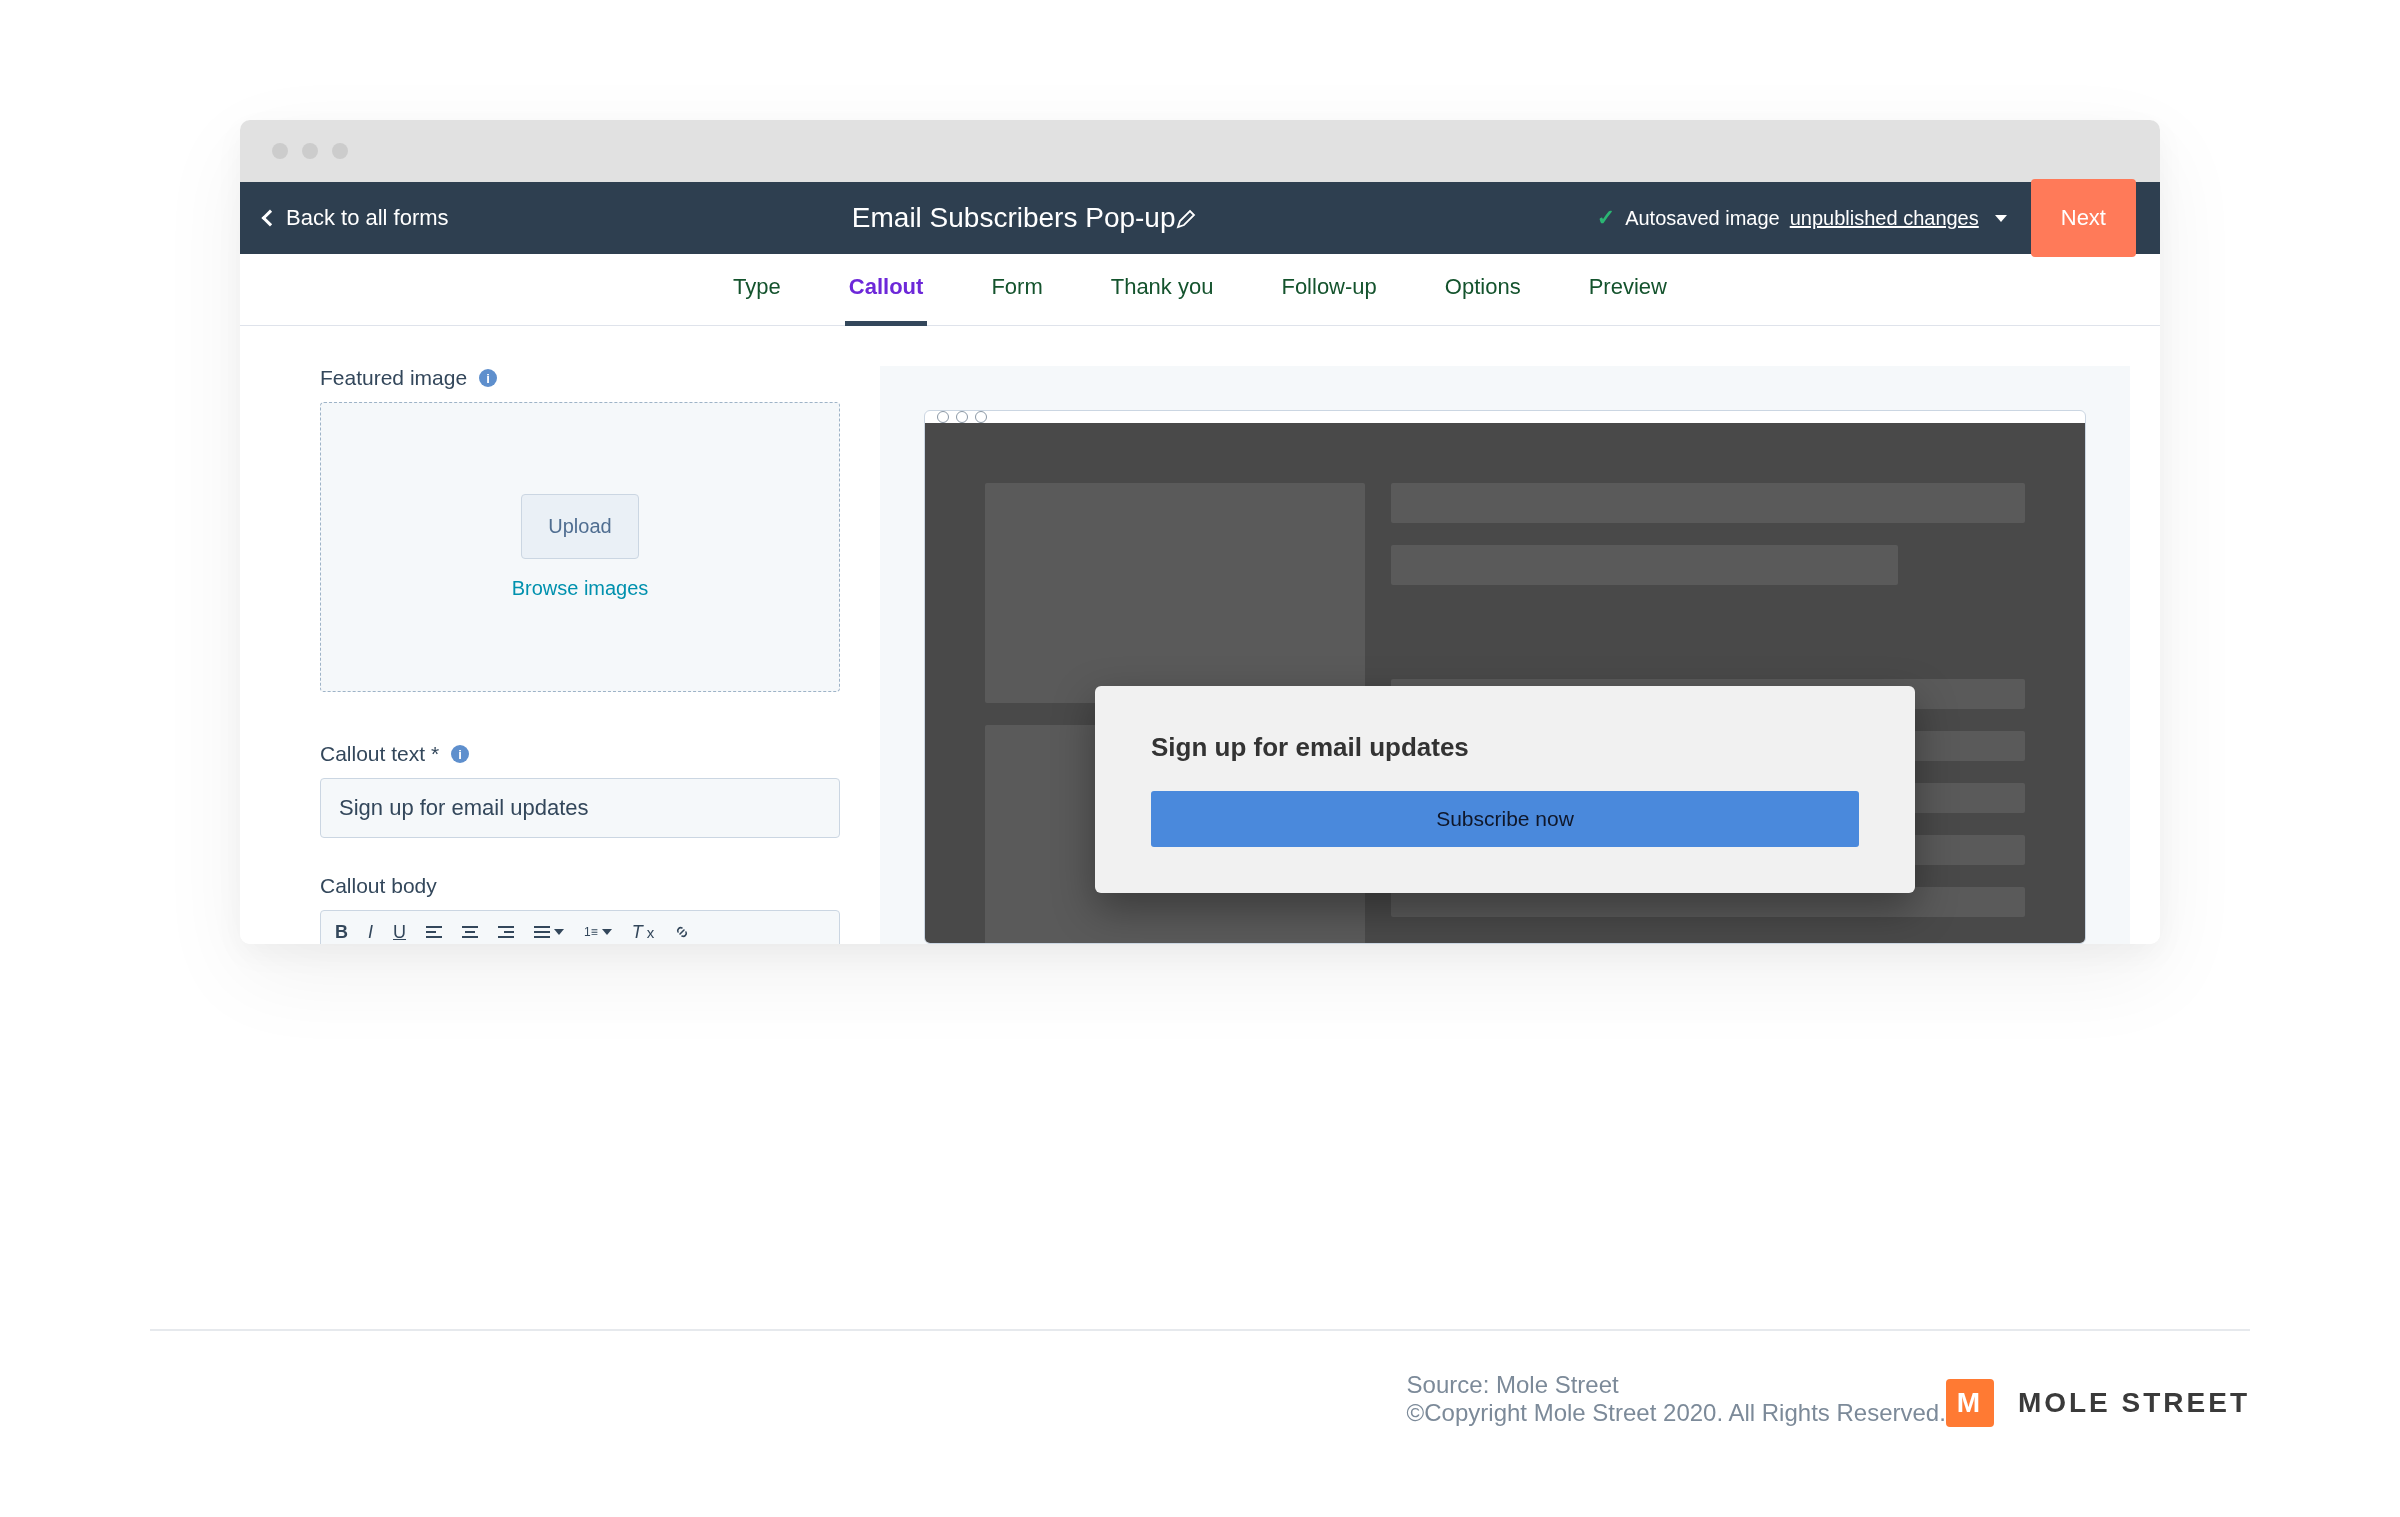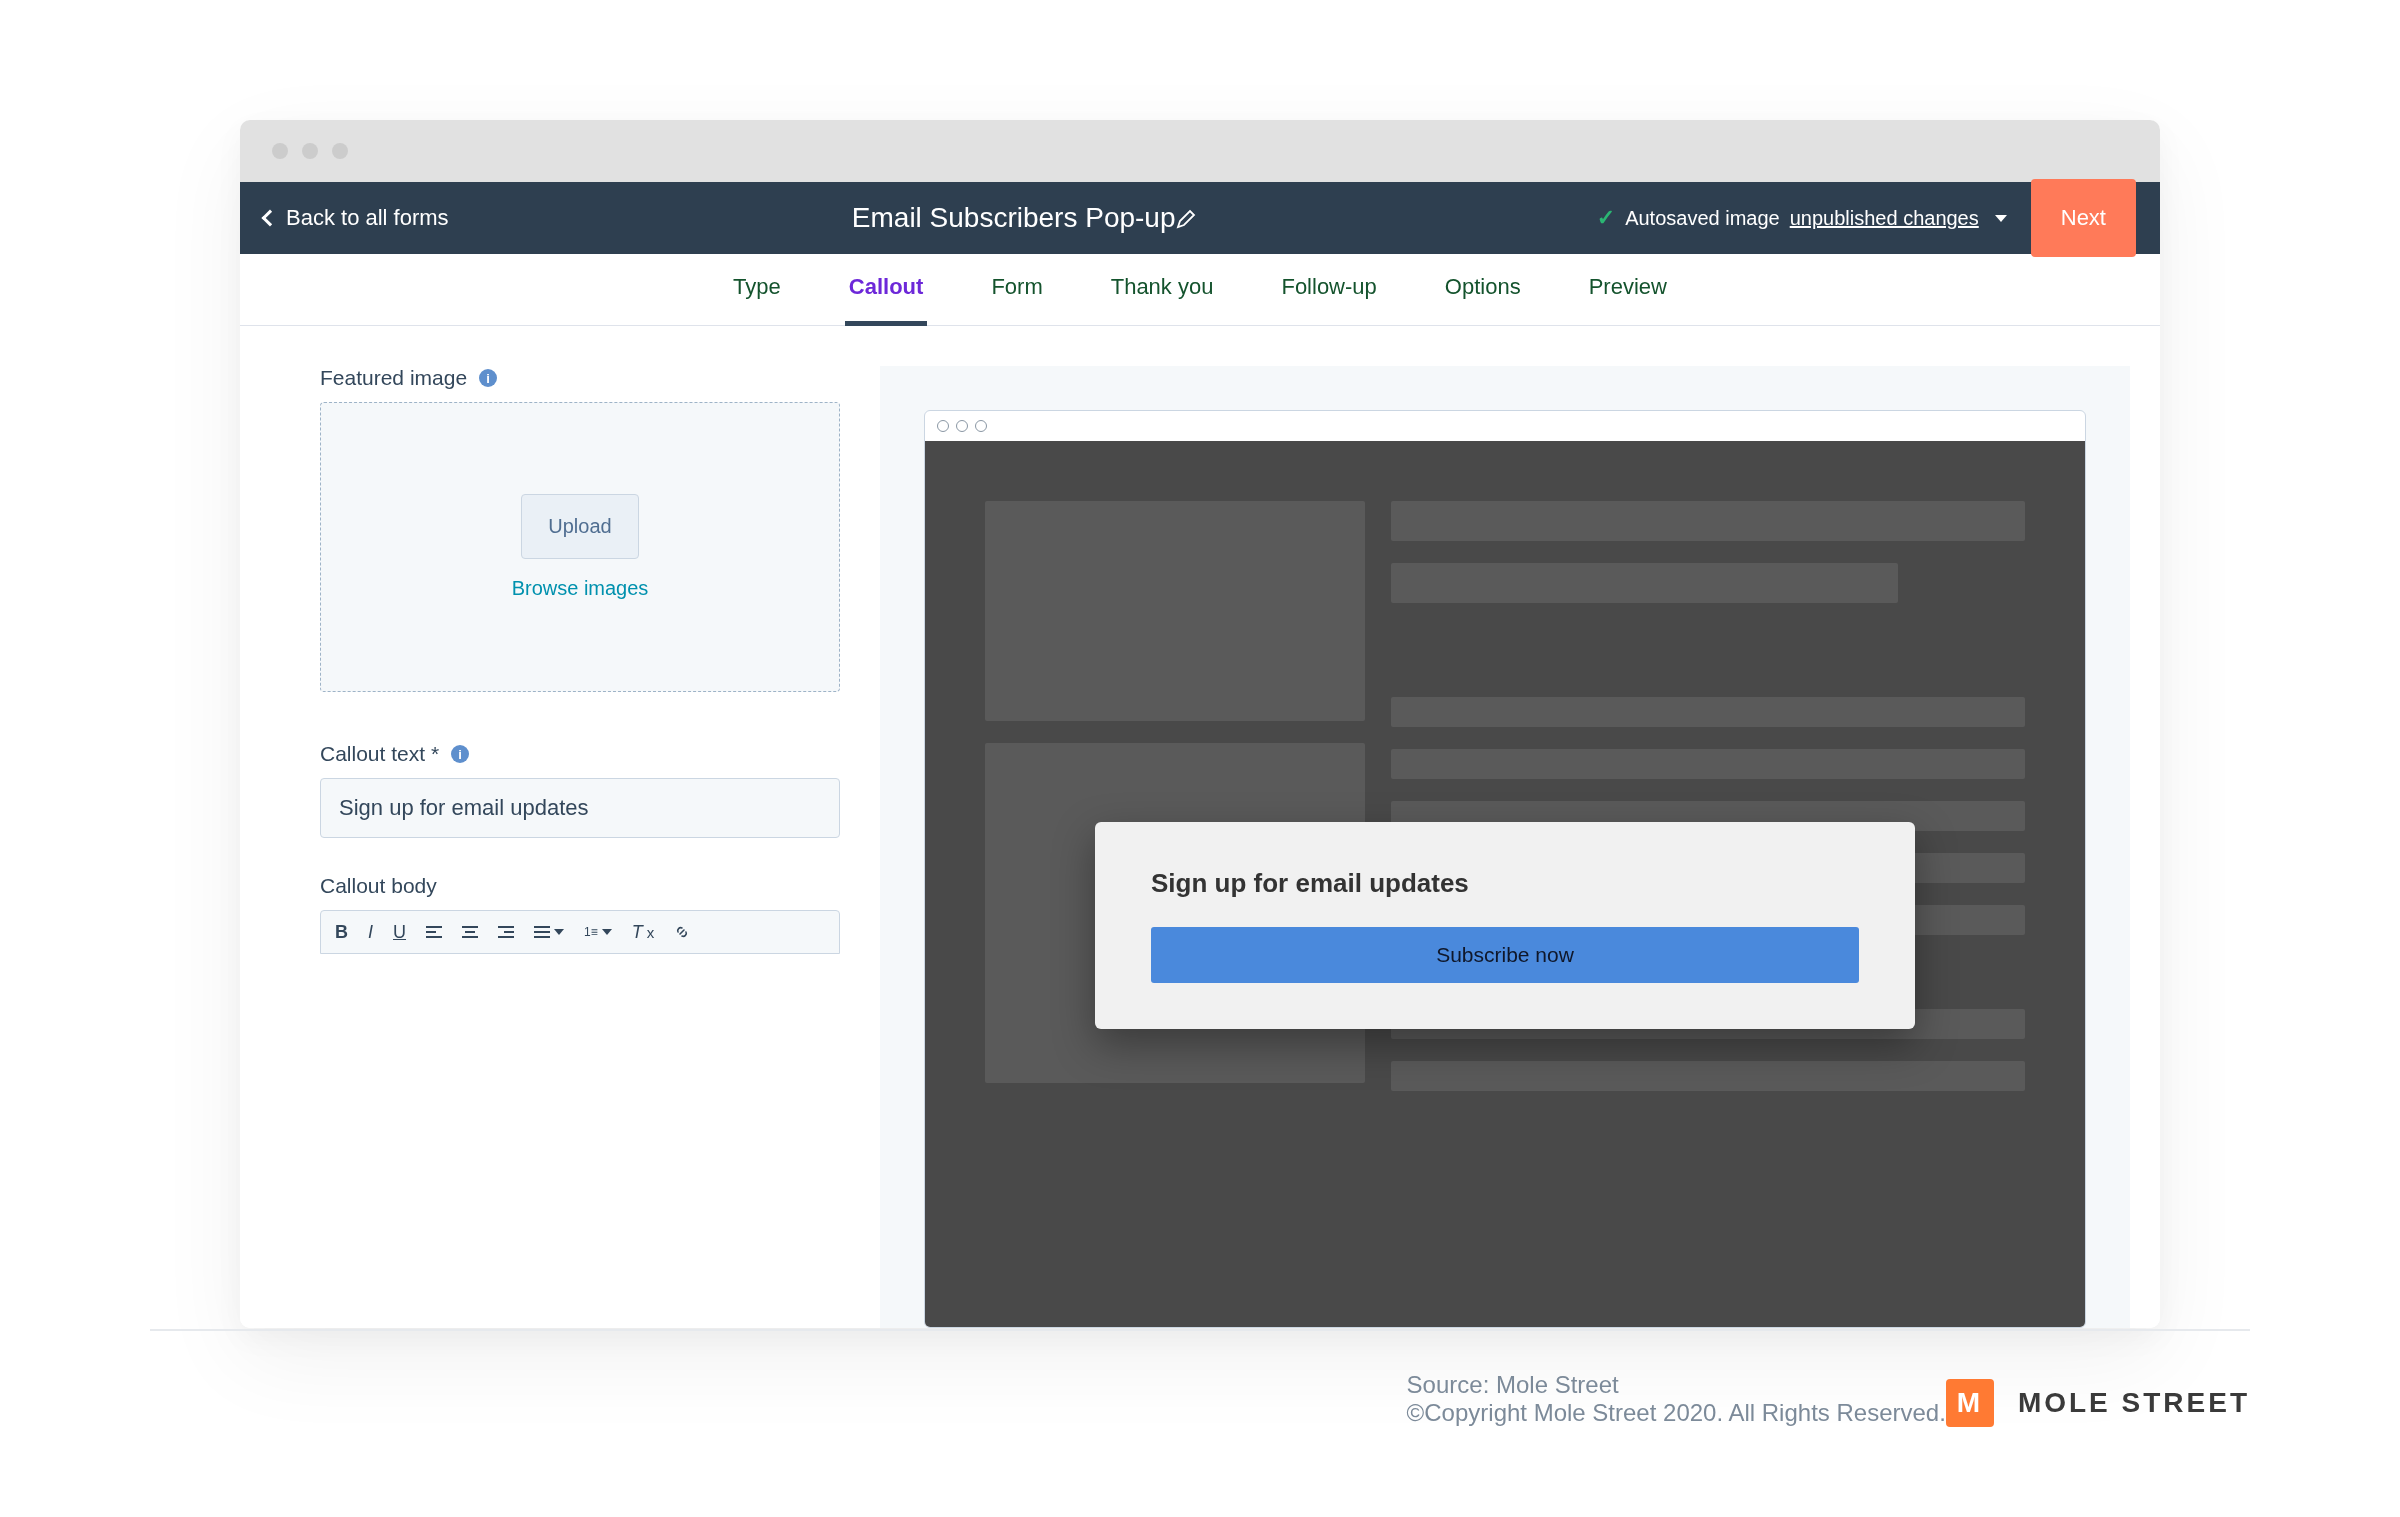--- a/index.html
+++ b/index.html
@@ -9,21 +9,21 @@
     color: #33475b;
   }
   .page {
     width: 2400px;
     height: 1517px;
     padding: 120px 240px 80px 240px;
     position: relative;
   }
   .browser {
     width: 100%;
-    height: 1208px;
+    height: 824px;
     background: #fff;
     border-radius: 10px;
     box-shadow: 0 30px 90px rgba(0,0,0,0.06), 0 10px 30px rgba(0,0,0,0.04);
     overflow: hidden;
     display: flex;
     flex-direction: column;
   }
   .browser-chrome {
     height: 62px;
     background: #e1e1e1;

